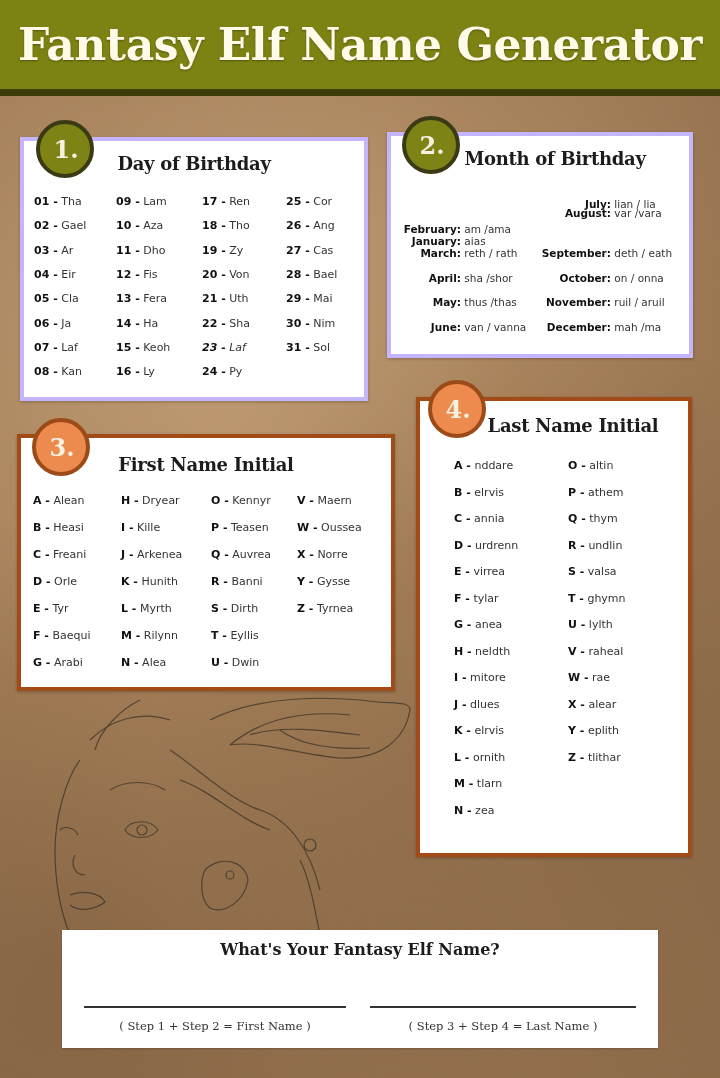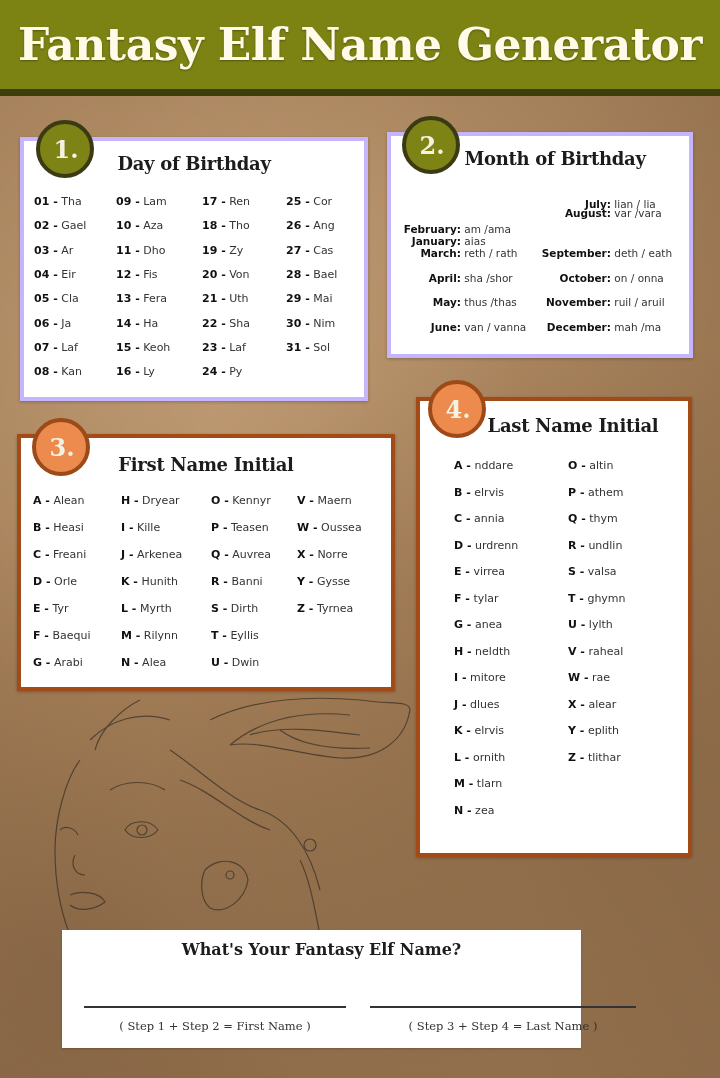--- a/index.html
+++ b/index.html
@@ -61,21 +61,21 @@
     position: absolute;
     font-size: 11px; color: #222;
     white-space: nowrap;
   }
   .grid-item .k { font-weight: bold; color: #111; }
   .grid-item .v { color: #333; }
   .month-row { position: absolute; font-size: 10.5px; white-space: nowrap; color:#333; }
   .month-row .m { font-weight: bold; color: #111; display: inline-block; text-align: right; }
   .sketch { position: absolute; left: 0; top: 680px; width: 420px; height: 260px; }
   .answer {
-    position: absolute; left: 62px; top: 930px; width: 519px; height: 118px;
+    position: absolute; left: 62px; top: 930px; width: 596px; height: 118px;
     background: #fff;
     box-shadow: 0 1px 2px rgba(0,0,0,0.2);
   }
   .answer .q {
     position: absolute; left: 0; right: 0; top: 10px;
     text-align: center;
     font-family: "DejaVu Serif", serif;
     font-weight: bold; font-size: 16px; color: #1c1c1c;
   }
   .answer .line {
@@ -136,21 +136,21 @@
       <div class="grid-item" style="left: 92px; top: 151.2px;"><span class="k">13 -</span> <span class="v">Fera</span></div>
       <div class="grid-item" style="left: 92px; top: 175.5px;"><span class="k">14 -</span> <span class="v">Ha</span></div>
       <div class="grid-item" style="left: 92px; top: 199.8px;"><span class="k">15 -</span> <span class="v">Keoh</span></div>
       <div class="grid-item" style="left: 92px; top: 224.1px;"><span class="k">16 -</span> <span class="v">Ly</span></div>
       <div class="grid-item" style="left: 178px; top: 54px;"><span class="k">17 -</span> <span class="v">Ren</span></div>
       <div class="grid-item" style="left: 178px; top: 78.3px;"><span class="k">18 -</span> <span class="v">Tho</span></div>
       <div class="grid-item" style="left: 178px; top: 102.6px;"><span class="k">19 -</span> <span class="v">Zy</span></div>
       <div class="grid-item" style="left: 178px; top: 126.9px;"><span class="k">20 -</span> <span class="v">Von</span></div>
       <div class="grid-item" style="left: 178px; top: 151.2px;"><span class="k">21 -</span> <span class="v">Uth</span></div>
       <div class="grid-item" style="left: 178px; top: 175.5px;"><span class="k">22 -</span> <span class="v">Sha</span></div>
-      <div class="grid-item" style="left: 178px; top: 199.8px;"><span class="k">23 -</span> <span class="v">Laf</span></div>
+      <div class="grid-item" style="left: 178px; top: 199.8px; font-style: italic;"><span class="k">23 -</span> <span class="v">Laf</span></div>
       <div class="grid-item" style="left: 178px; top: 224.1px;"><span class="k">24 -</span> <span class="v">Py</span></div>
       <div class="grid-item" style="left: 262px; top: 54px;"><span class="k">25 -</span> <span class="v">Cor</span></div>
       <div class="grid-item" style="left: 262px; top: 78.3px;"><span class="k">26 -</span> <span class="v">Ang</span></div>
       <div class="grid-item" style="left: 262px; top: 102.6px;"><span class="k">27 -</span> <span class="v">Cas</span></div>
       <div class="grid-item" style="left: 262px; top: 126.9px;"><span class="k">28 -</span> <span class="v">Bael</span></div>
       <div class="grid-item" style="left: 262px; top: 151.2px;"><span class="k">29 -</span> <span class="v">Mai</span></div>
       <div class="grid-item" style="left: 262px; top: 175.5px;"><span class="k">30 -</span> <span class="v">Nim</span></div>
       <div class="grid-item" style="left: 262px; top: 199.8px;"><span class="k">31 -</span> <span class="v">Sol</span></div>
     </div>
 </div>

